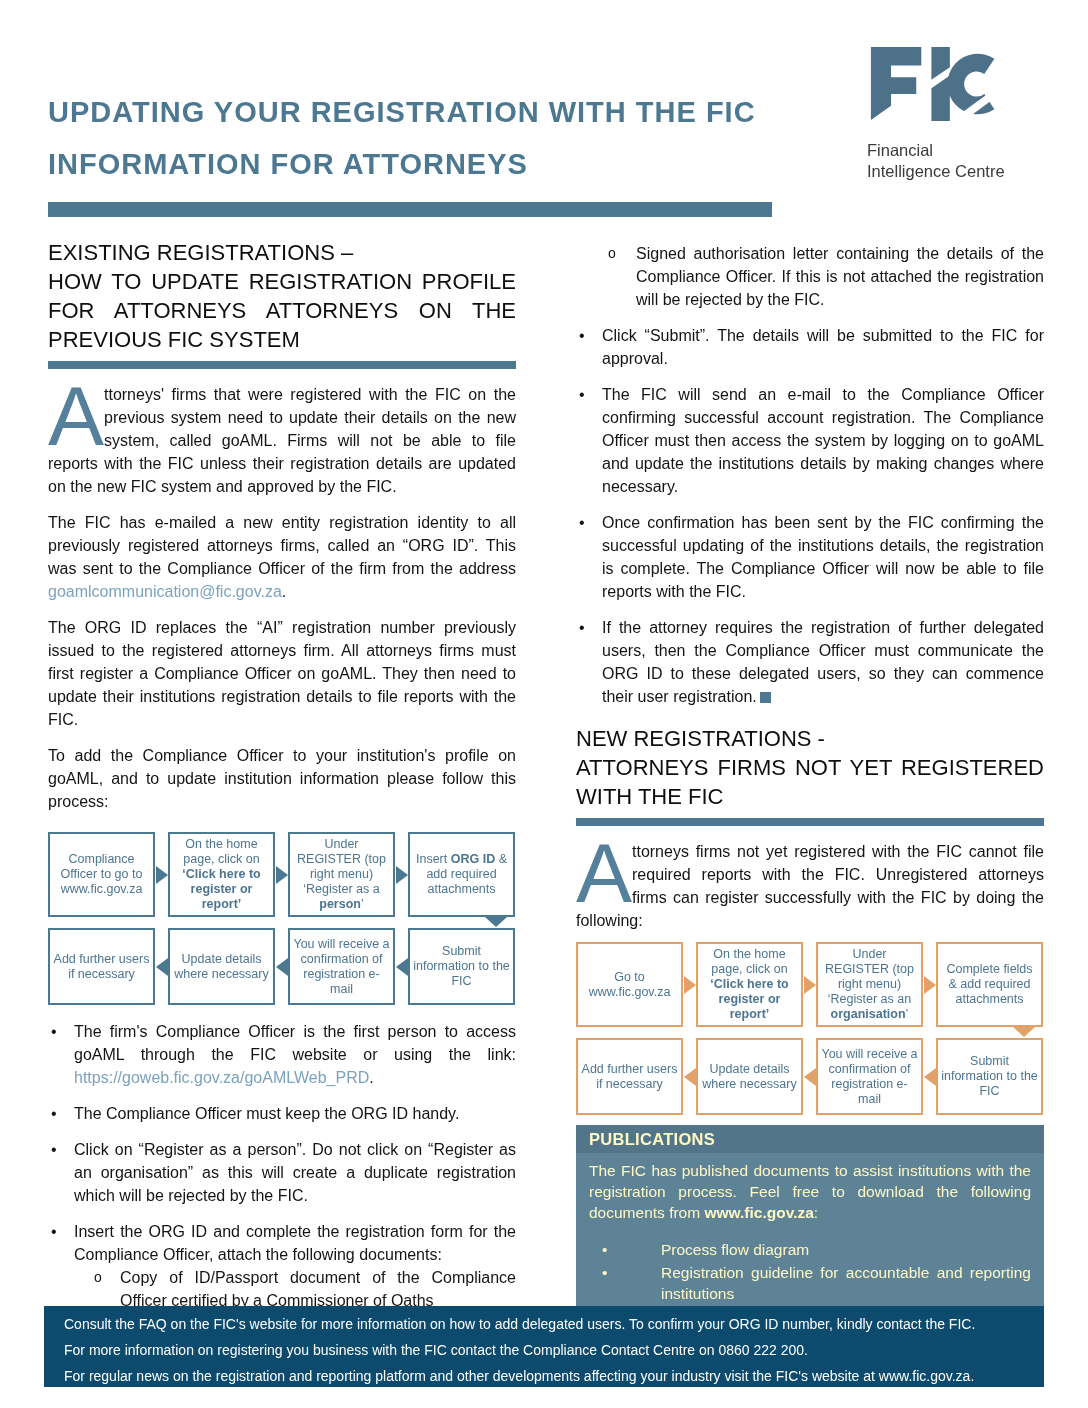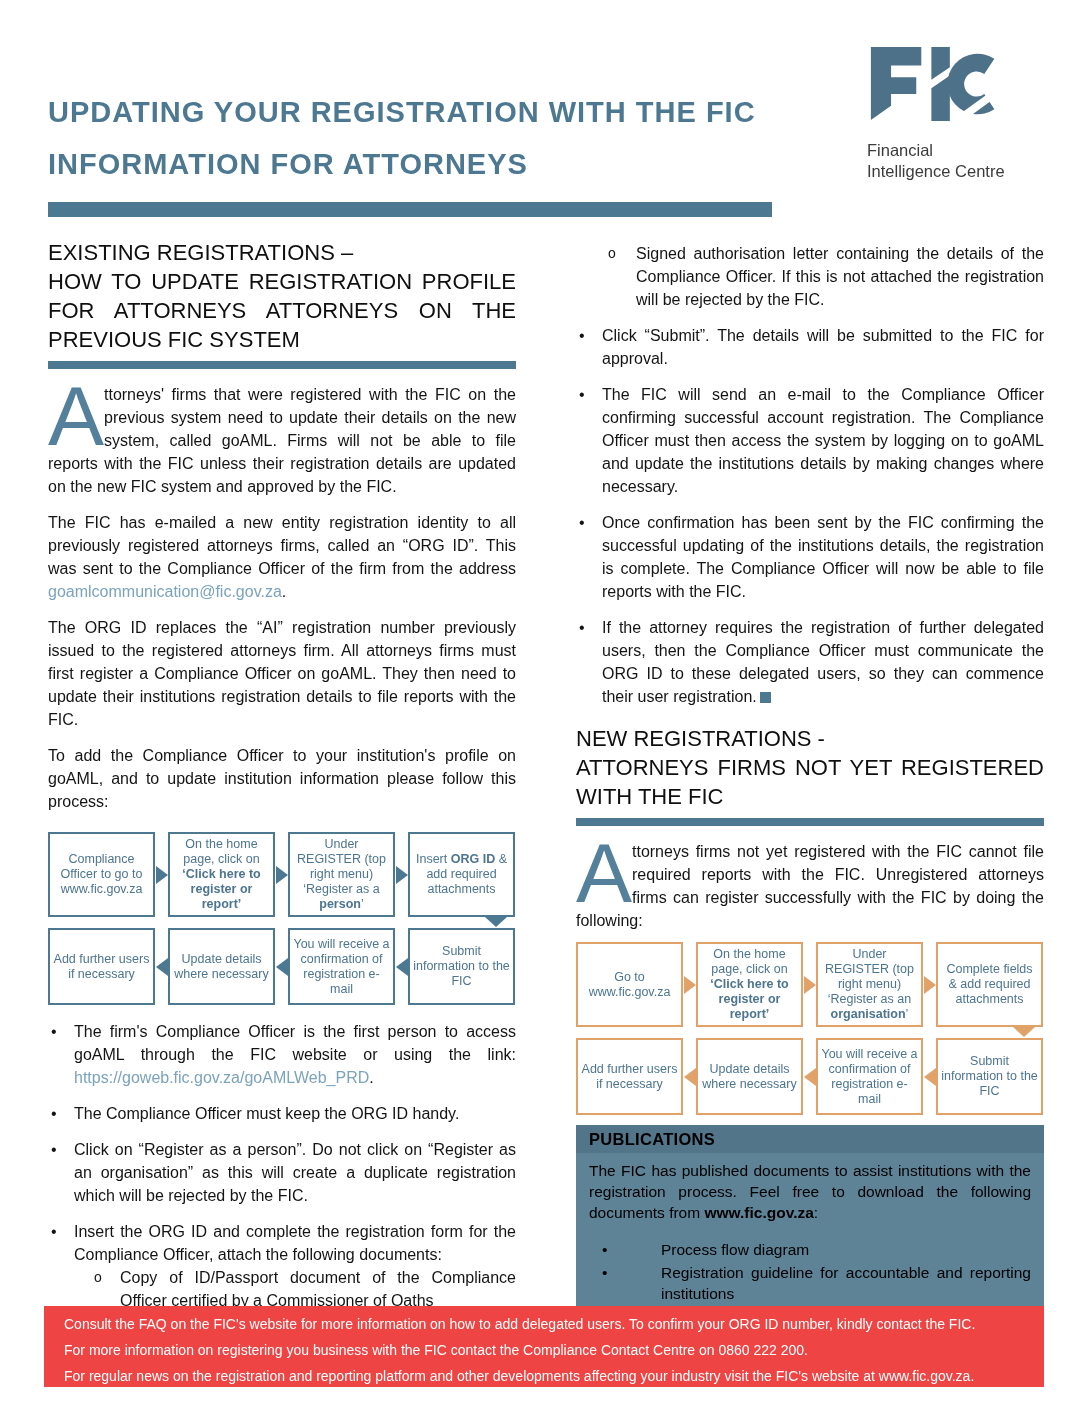--- a/index.html
+++ b/index.html
@@ -58,31 +58,31 @@
   .subbullet { display: flex; margin-left: 12px; }
   .smark { flex: none; width: 34px; padding-left: 8px; line-height: 23px; font-size: 14px; }
   .stext { flex: 1; text-align: justify; line-height: 23px; }
   .rsub { display: flex; margin-left: 24px; margin-top: 4px; }
   .rsub .smark { width: 36px; }
   .endsq { display: inline-block; width: 11px; height: 11px; background: #4d7891; margin-left: 3px; vertical-align: -1px; }
 
   .heading-block { margin-top: 16px; }
 
   
-  .pub { margin-top: 10px; background: #5e8296; color: #000000; }
+  .pub { margin-top: 10px; background: #5e8296; color: #fef9c3; }
   .pub-header { background: #527589; font-weight: bold; font-size: 16.5px; padding: 5px 13px 4px; letter-spacing: 0.3px; }
   .pub-body { padding: 7px 13px 8px; font-size: 15.5px; line-height: 21px; text-align: justify; }
   .pub-intro { margin-bottom: 16px; }
   .pub-item { display: flex; margin-top: 2px; }
   .pmark { flex: none; width: 40px; padding-left: 13px; }
   .ptext { flex: 1; text-align: justify; margin-left: 32px; }
 
   
   .footer { position: absolute; left: 44px; top: 1306px; width: 1000px; height: 81px;
-            background: #ef4444; color: #ffffff; font-size: 14px; line-height: 26px; padding: 5px 20px; }
+            background: #0c4a6e; color: #ffffff; font-size: 14px; line-height: 26px; padding: 5px 20px; }
 </style>
 </head>
 <body>
 
 <div class="page">
 
   <div class="title">
     <div class="tline">UPDATING YOUR REGISTRATION WITH THE FIC</div>
     <div class="tline">INFORMATION FOR ATTORNEYS</div>
   </div>

